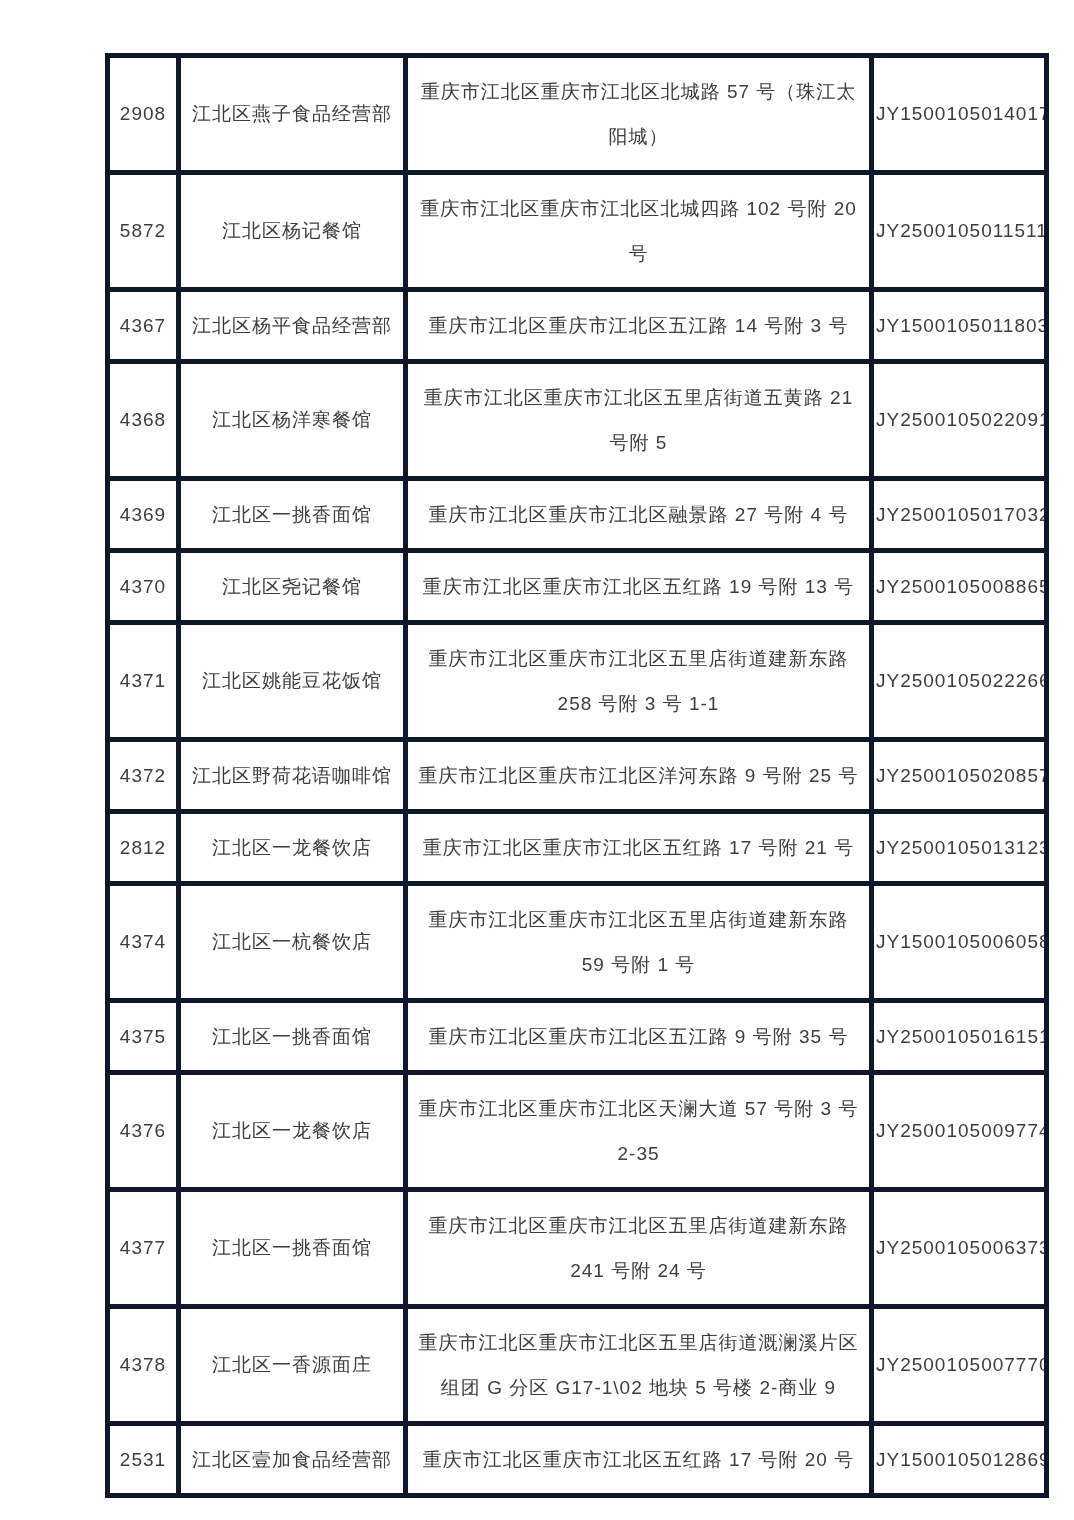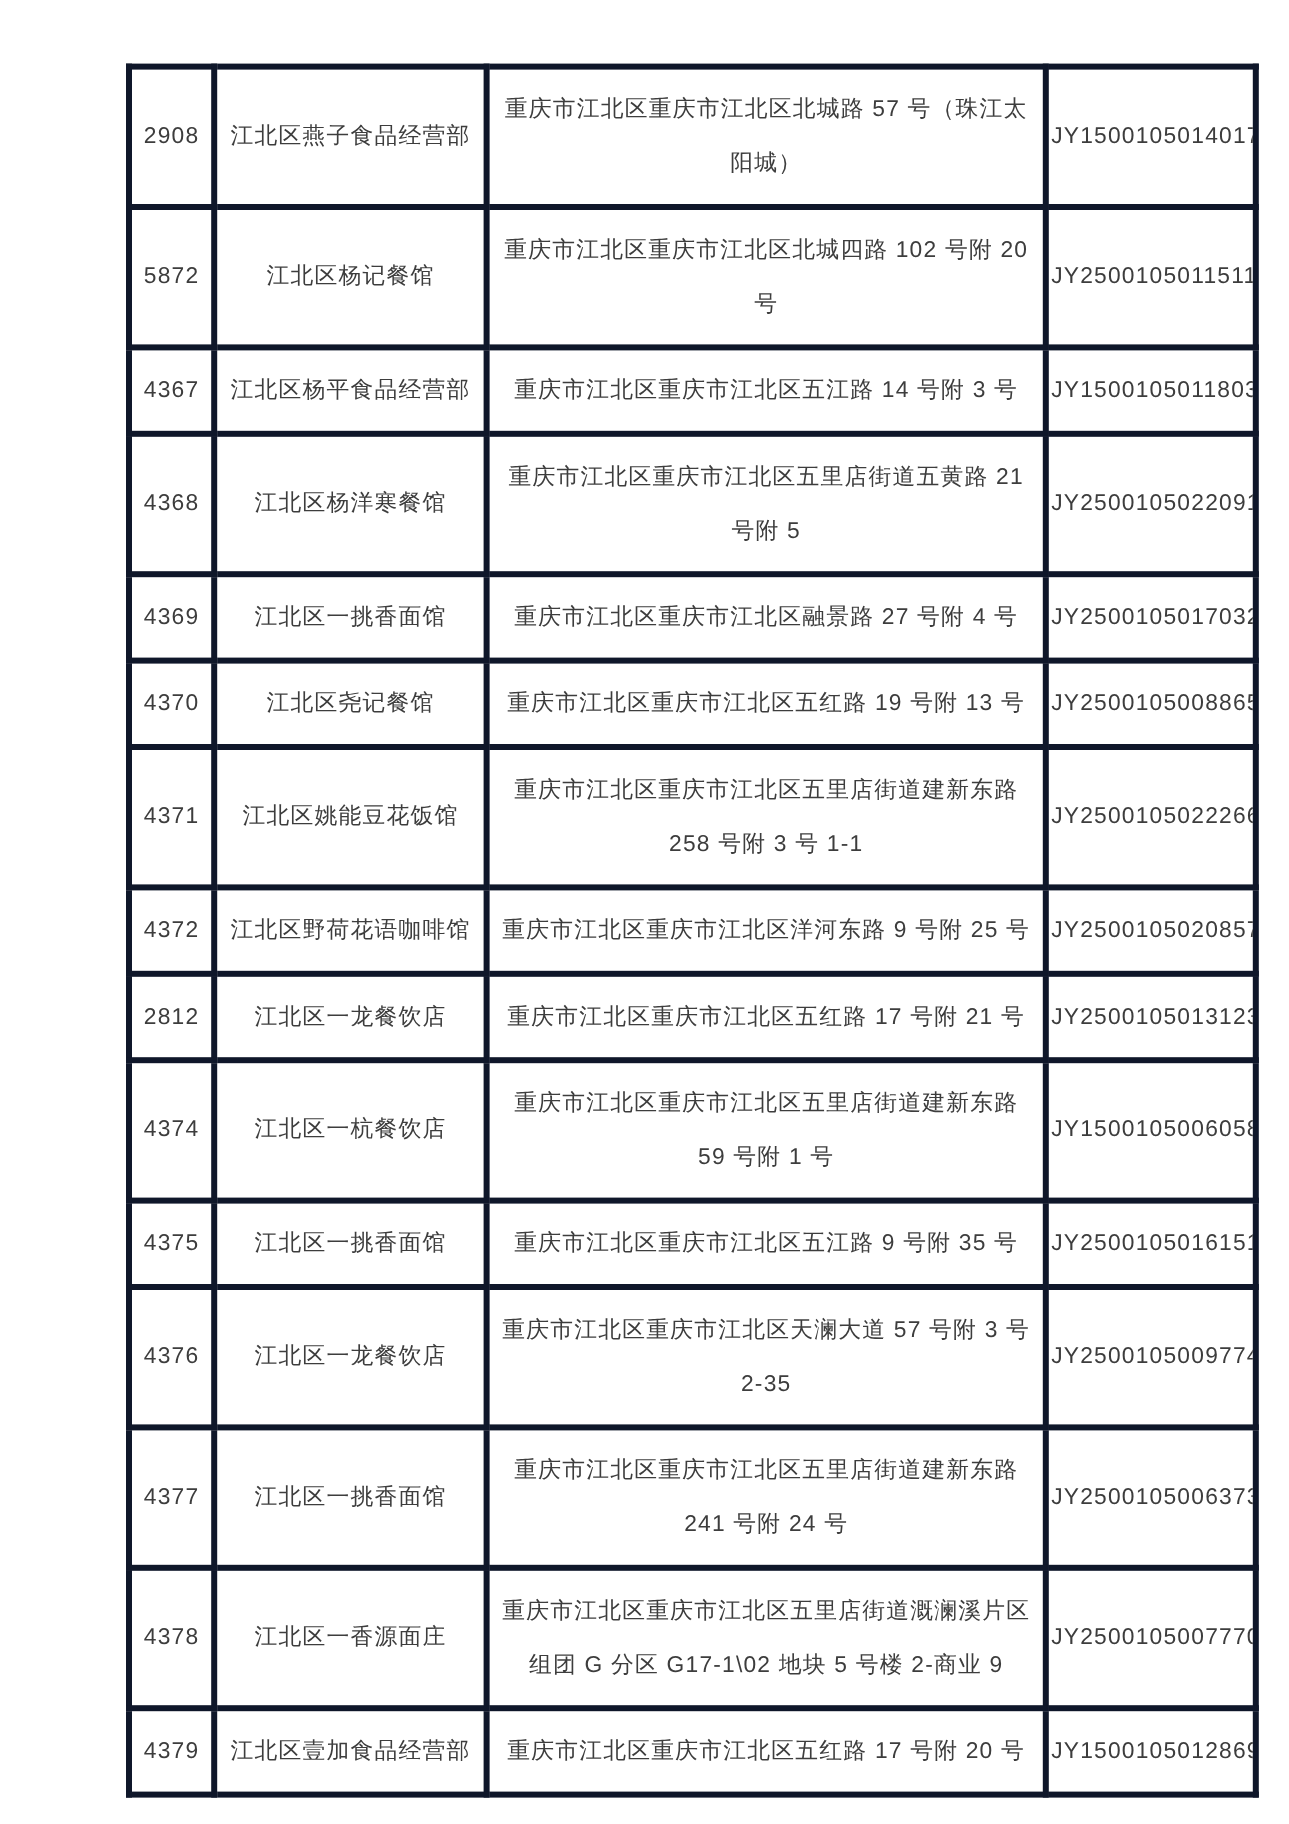--- a/index.html
+++ b/index.html
@@ -161,20 +161,20 @@
   </tr>
 
   <tr class="data-row">
     <td class="col-index">4378</td>
     <td class="col-name">江北区一香源面庄</td>
     <td class="col-address">重庆市江北区重庆市江北区五里店街道溉澜溪片区组团 G 分区 G17-1\02 地块 5 号楼 2-商业 9</td>
     <td class="col-license">JY25001050077704</td>
   </tr>
 
   <tr class="data-row">
-    <td class="col-index">4379</td>
+    <td class="col-index">2531</td>
     <td class="col-name">江北区壹加食品经营部</td>
     <td class="col-address">重庆市江北区重庆市江北区五红路 17 号附 20 号</td>
     <td class="col-license">JY15001050128691</td>
   </tr>
 </tbody>
   </table>
 </div>
 
 </body></html>

